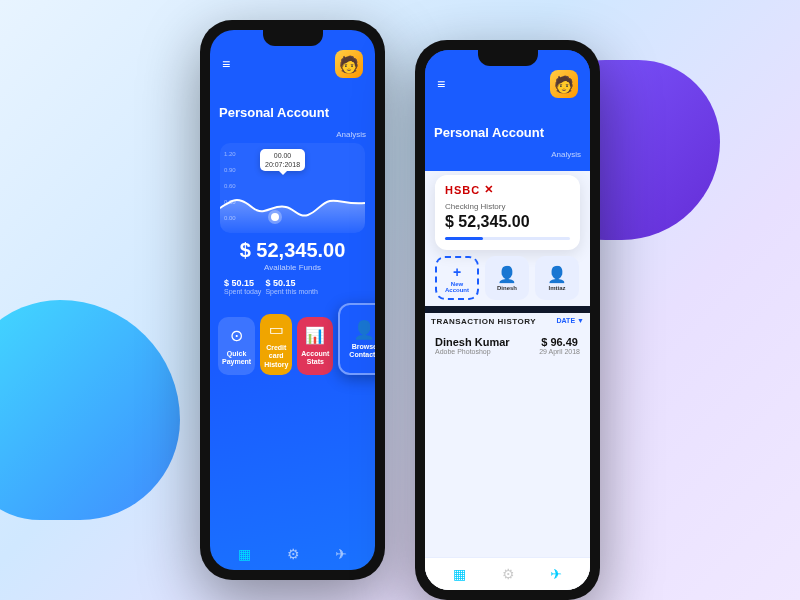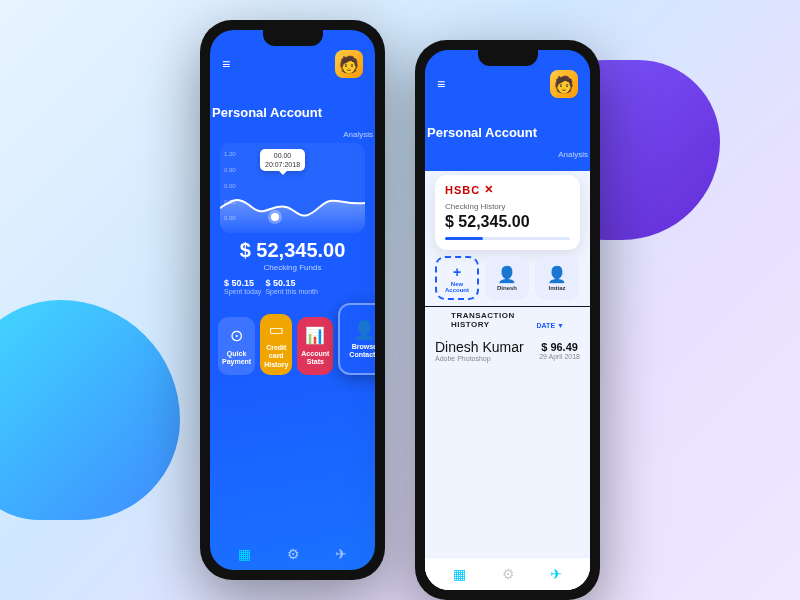--- a/index.html
+++ b/index.html
@@ -89,21 +89,21 @@
       border-radius: 8px;
       background: linear-gradient(135deg, #ffcc44, #ff9900);
       overflow: hidden;
       display: flex; align-items: center; justify-content: center;
       font-size: 16px;
     }
     .screen-title-row {
       display: flex;
       align-items: center;
       justify-content: space-between;
-      padding: 2px 2px 4px;
+      padding: 2px 9px 4px;
     }
     .screen-title {
       color: white;
       font-size: 13px;
       font-weight: 700;
     }
     .analysis-link {
       color: rgba(255,255,255,0.7);
       font-size: 8px;
       margin-top: 44px;
@@ -382,23 +382,23 @@
     }
     .contact-name {
       font-size: 6px;
       color: #333;
       font-weight: 600;
     }
 
     .transaction-header {
       display: flex;
       justify-content: space-between;
-      align-items: flex-end;
-      padding: 4px 26px;
-      border-top: 1px solid #0f172a;
+      align-items: flex-start;
+      padding: 4px 6px;
+      border-top: 7px solid #0f172a;
     }
     .tx-title {
       font-size: 8px;
       font-weight: 800;
       color: #222;
       letter-spacing: 0.5px;
     }
     .tx-date {
       display: flex;
       align-items: center;
@@ -409,22 +409,22 @@
     }
 
     .transaction-item {
       display: flex;
       justify-content: space-between;
       align-items: center;
       padding: 6px 10px;
     }
     .tx-left {}
     .tx-name {
-      font-size: 14px;
-      font-weight: 400;
+      font-size: 11px;
+      font-weight: 700;
       color: #111;
     }
     .tx-sub {
       font-size: 7px;
       color: #888;
     }
     .tx-right { text-align: center; }
     .tx-amount {
       font-size: 11px;
       font-weight: 800;
@@ -491,21 +491,21 @@
             </linearGradient>
           </defs>
           <path d="M0,45 C10,40 15,35 25,38 C35,41 40,50 50,48 C60,46 65,42 75,44 C85,46 90,55 100,52 C110,49 115,40 125,38 C135,36 145,42 165,40" stroke="white" stroke-width="2" fill="none"></path>
           <path d="M0,45 C10,40 15,35 25,38 C35,41 40,50 50,48 C60,46 65,42 75,44 C85,46 90,55 100,52 C110,49 115,40 125,38 C135,36 145,42 165,40 L165,70 L0,70 Z" fill="url(#lineGrad)"></path>
         </svg>
         <div class="chart-dot"></div>
       </div>
 
       <div class="balance-section">
         <div class="balance-amount">$ 52,345.00</div>
-        <div class="balance-label">Checking Funds</div>
+        <div class="balance-label">Available Funds</div>
       </div>
 
       <div class="stats-row">
         <div class="stat-item">
           <div class="stat-amount">$ 50.15</div>
           <div class="stat-label">Spent today</div>
         </div>
         <div class="stat-item">
           <div class="stat-amount">$ 50.15</div>
           <div class="stat-label">Spent this month</div>

